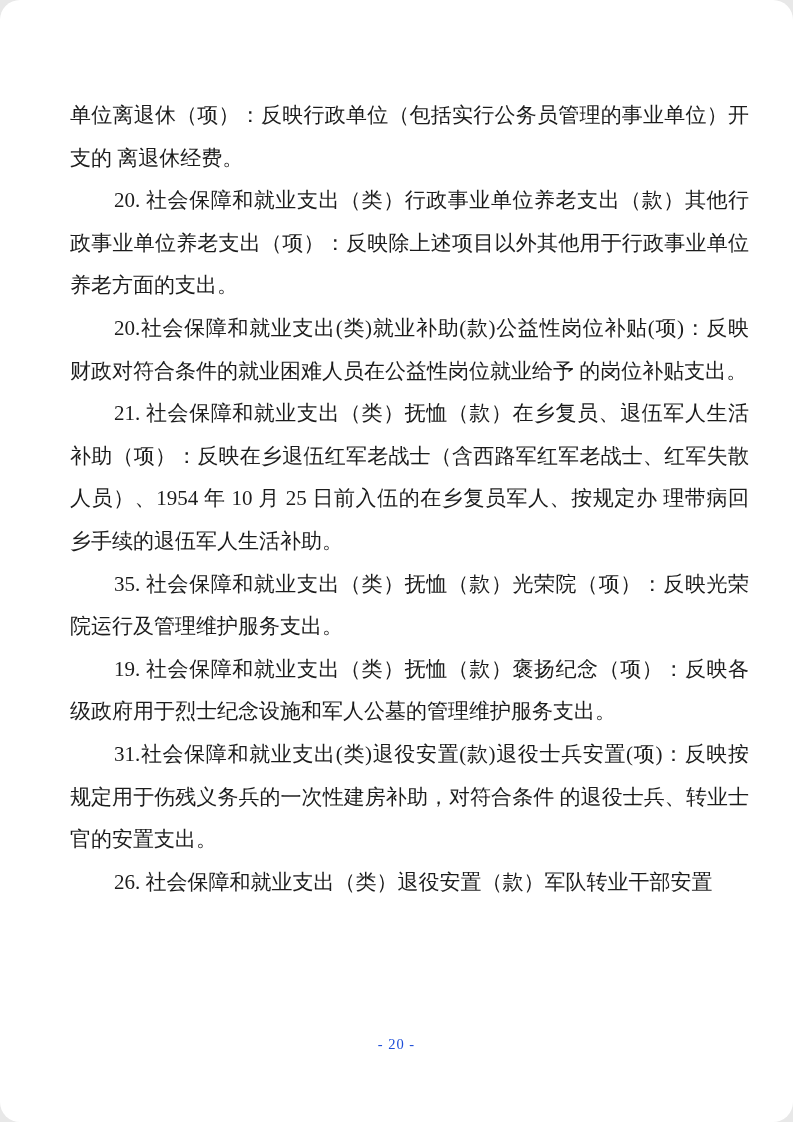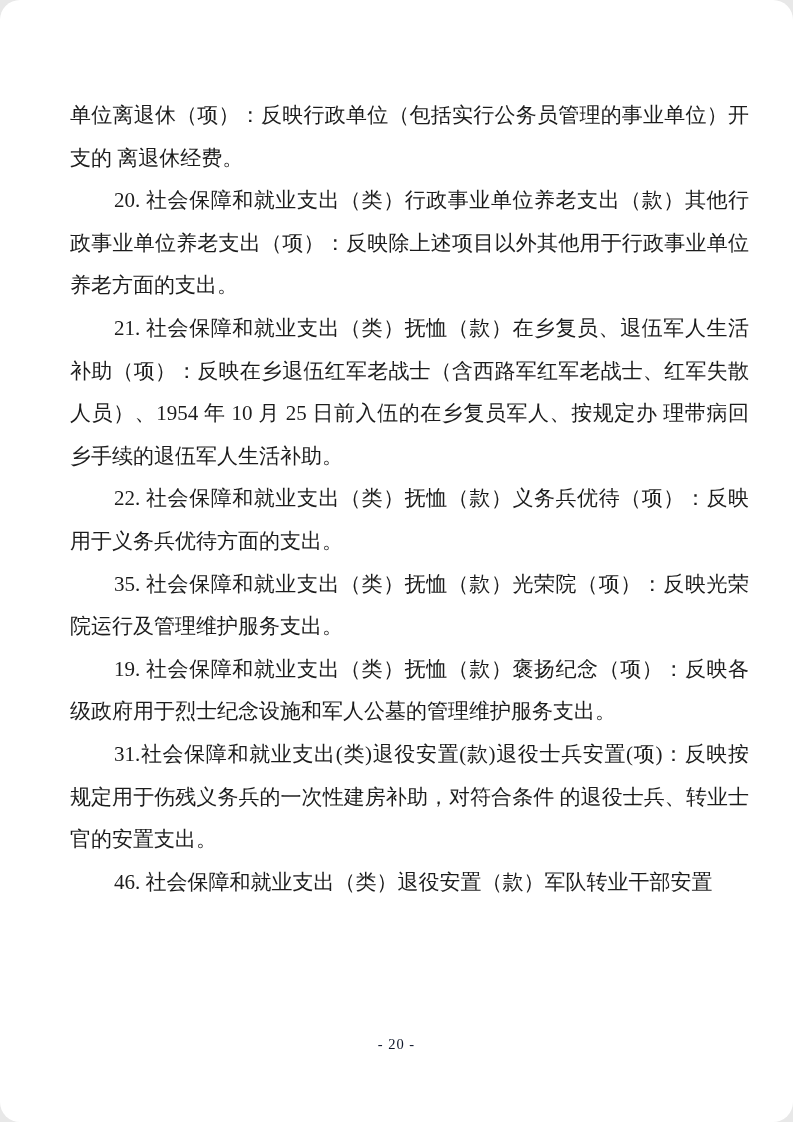--- a/index.html
+++ b/index.html
@@ -39,32 +39,32 @@
     text-indent: 44px;
   }
   .footer {
     position: absolute;
     left: 0;
     top: 1036px;
     width: 100%;
     text-align: center;
     font-size: 14.5px;
     letter-spacing: 1px;
-    color: #0f172a;
+    color: #1d4ed8;
   }
 </style>
 </head>
 <body>
 
 <div class="page">
   <div class="content" id="content">
 
   <p class="">单位离退休（项）：反映行政单位（包括实行公务员管理的事业单位）开支的 离退休经费。</p>
       <p class="indented">20. 社会保障和就业支出（类）行政事业单位养老支出（款）其他行政事业单位养老支出（项）：反映除上述项目以外其他用于行政事业单位养老方面的支出。</p>
+      <p class="indented">20.社会保障和就业支出(类)就业补助(款)公益性岗位补贴(项)：反映财政对符合条件的就业困难人员在公益性岗位就业给予 的岗位补贴支出。</p>
       <p class="indented">21. 社会保障和就业支出（类）抚恤（款）在乡复员、退伍军人生活补助（项）：反映在乡退伍红军老战士（含西路军红军老战士、红军失散人员）、1954 年 10 月 25 日前入伍的在乡复员军人、按规定办 理带病回乡手续的退伍军人生活补助。</p>
-      <p class="indented">22. 社会保障和就业支出（类）抚恤（款）义务兵优待（项）：反映用于义务兵优待方面的支出。</p>
       <p class="indented">35. 社会保障和就业支出（类）抚恤（款）光荣院（项）：反映光荣院运行及管理维护服务支出。</p>
       <p class="indented">19. 社会保障和就业支出（类）抚恤（款）褒扬纪念（项）：反映各级政府用于烈士纪念设施和军人公墓的管理维护服务支出。</p>
       <p class="indented">31.社会保障和就业支出(类)退役安置(款)退役士兵安置(项)：反映按规定用于伤残义务兵的一次性建房补助，对符合条件 的退役士兵、转业士官的安置支出。</p>
-      <p class="indented">46. 社会保障和就业支出（类）退役安置（款）军队转业干部安置</p>
+      <p class="indented">26. 社会保障和就业支出（类）退役安置（款）军队转业干部安置</p>
     </div>
   <div class="footer">- 20 -</div>
 </div>
 
 </body></html>

